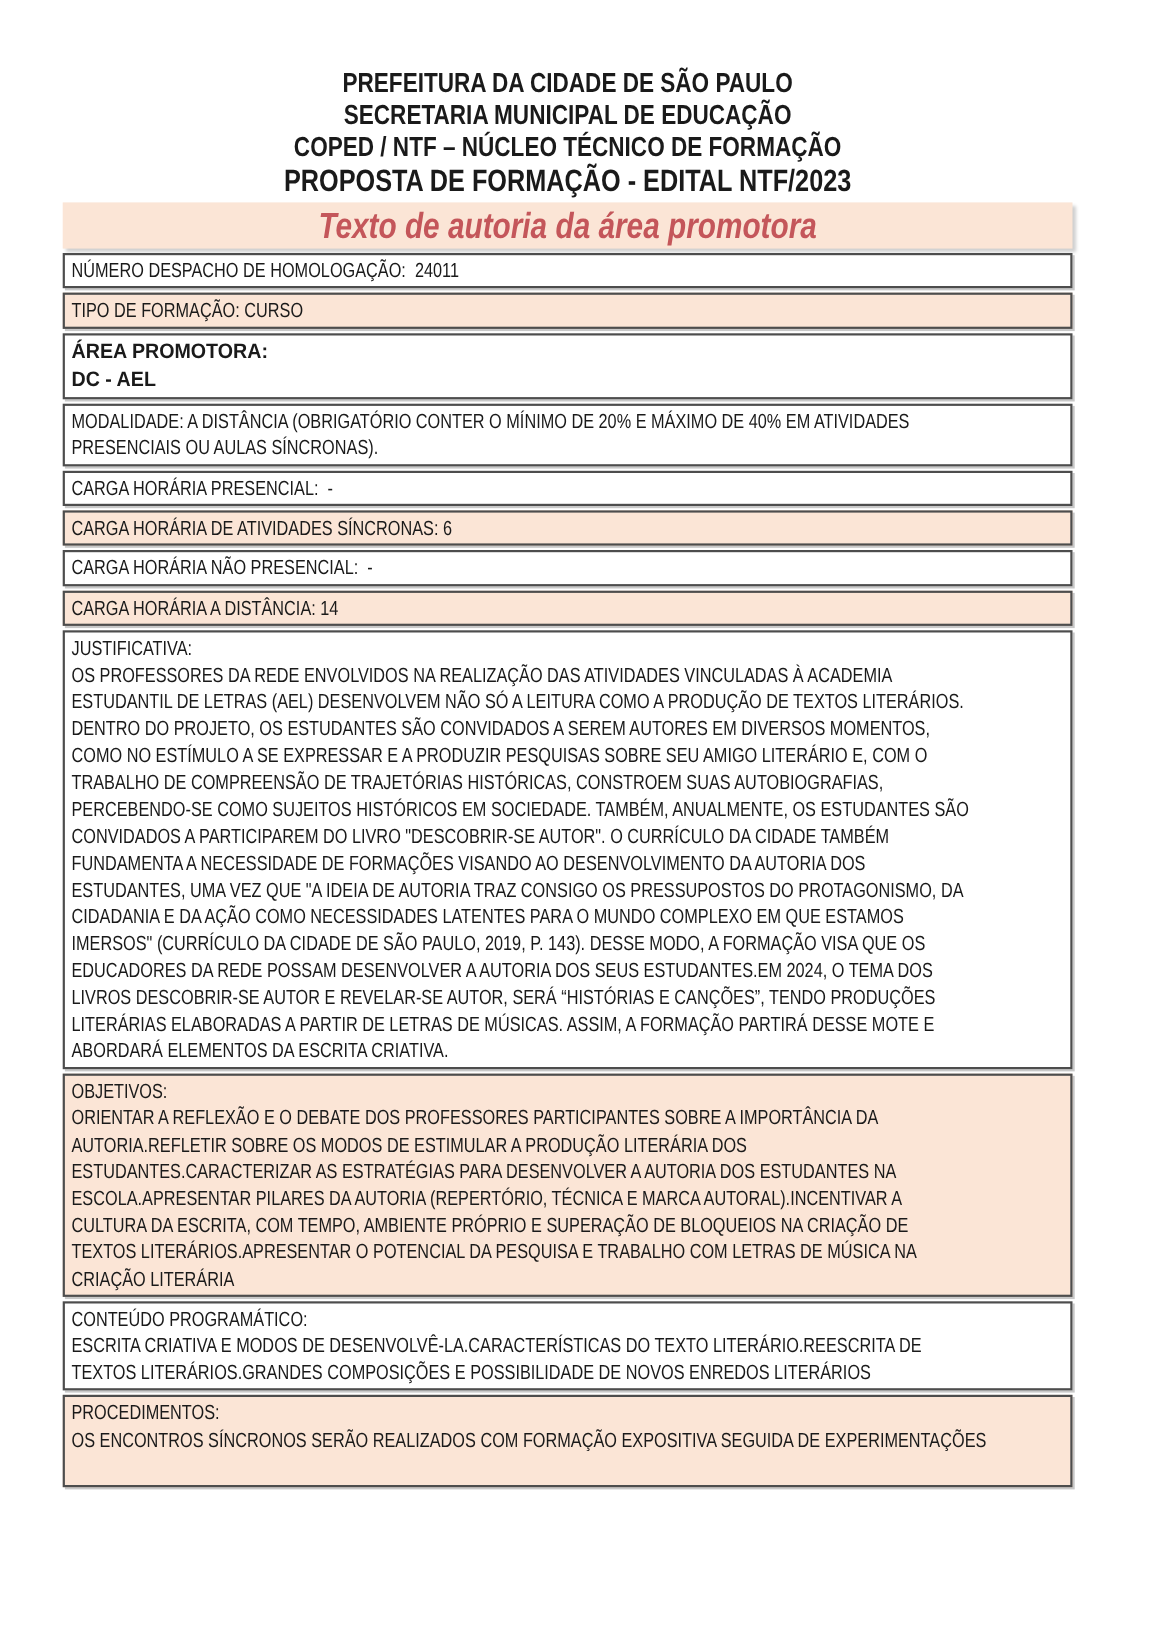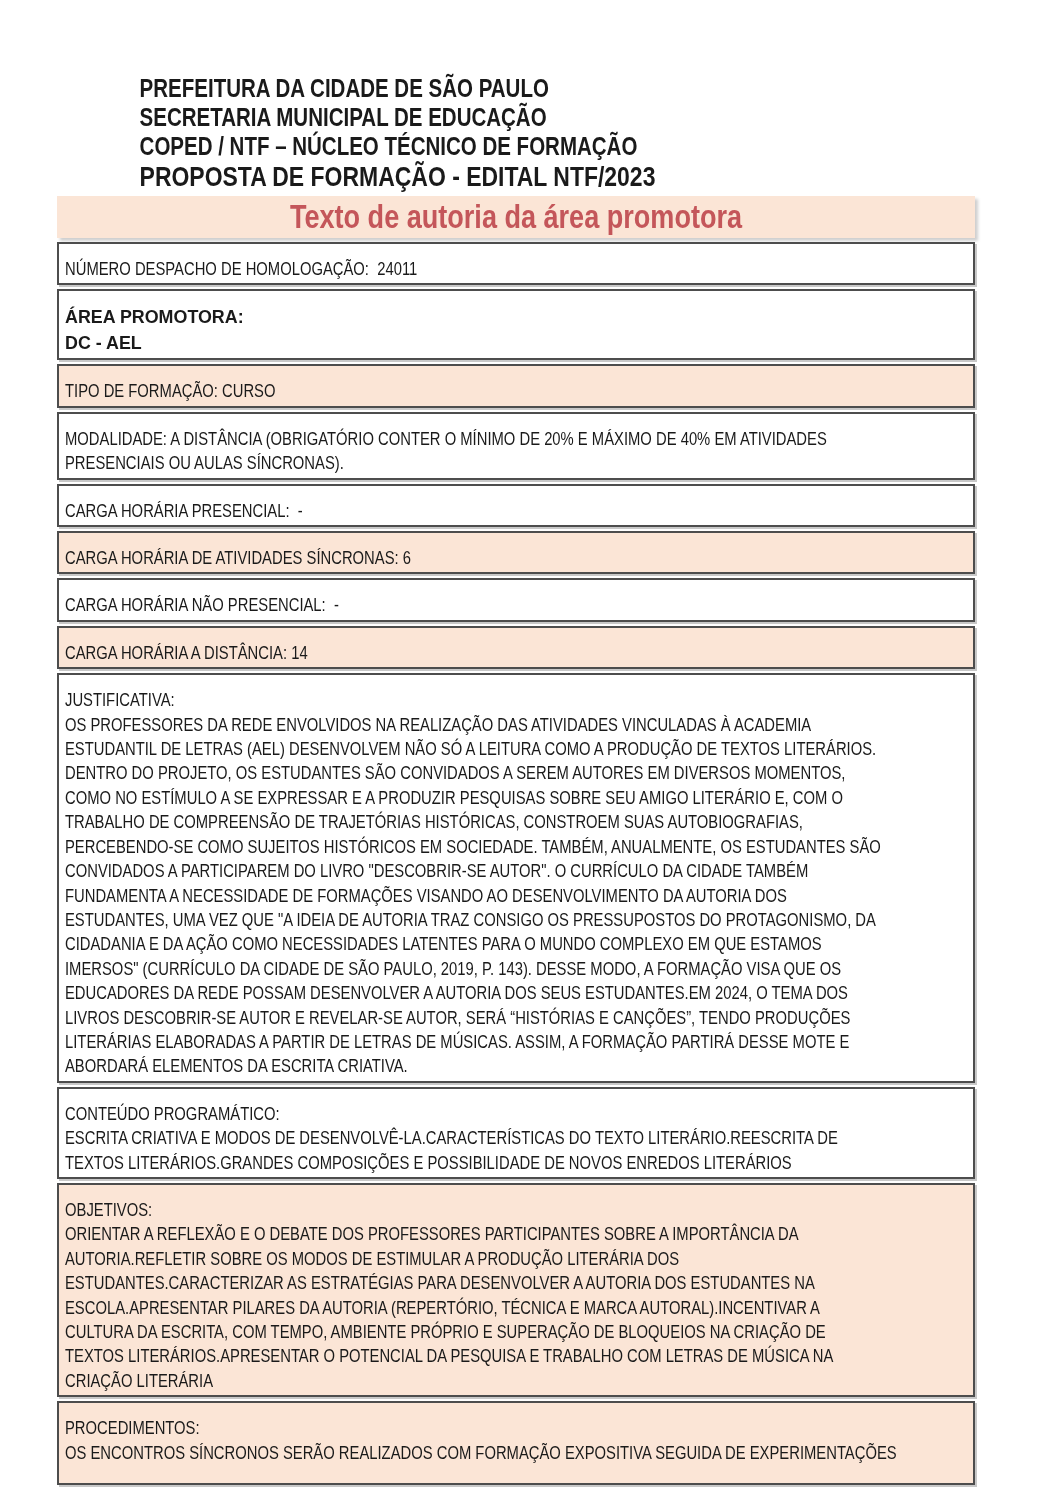--- a/index.html
+++ b/index.html
@@ -9,56 +9,57 @@
     overflow: hidden;
     font-family: "Liberation Sans", "DejaVu Sans", sans-serif;
     color: #1a1a1a;
   }
   .page {
     position: relative;
     width: 1058px; height: 1497px;
     padding: 62px 83px 0 57px;
   }
   
-  .doc-header { margin-bottom: 4px; margin-top: 12px; }
+  .doc-header { text-align: center; margin-bottom: 4px; }
   .hline {
     display: block;
     font-weight: bold;
     font-size: 25px;
     line-height: 29px;
     letter-spacing: 0px;
     transform: scaleX(0.82);
     transform-origin: 50% 0;
     white-space: pre;
   }
   .hline-big { font-size: 28px; line-height: 31px; }
   
   .banner {
     width: 918px;
     height: 42px;
     background: #fbe5d6;
     text-align: center;
     margin-bottom: 4px;
     box-shadow: 3px 3px 3px #cfcfcf;
+    font-style: italic;
   }
   .banner-text {
     display: block;
     font-weight: bold;
     font-size: 33px;
     line-height: 42px;
     color: #c4565a;
     transform: scaleX(0.82);
     transform-origin: 50% 0;
     white-space: pre;
   }
   
   .row {
     width: 918px;
     border: 2px solid #4d4d4d;
-    padding: 13px 6px 2px 6px;
+    padding: 2px 6px 2px 6px;
     margin-bottom: 4px;
     background: #ffffff;
     box-shadow: 2px 2px 0 #c8c8c8;
   }
   .row.peach { background: #fbe5d6; }
   .row.tall  { min-height: 84px; }
   .row-text {
     display: block;
     width: 125%;
     transform: scaleX(0.8);
@@ -87,26 +88,26 @@
     <span class="hline hline-big">PROPOSTA DE FORMAÇÃO - EDITAL NTF/2023</span>
   </div>
 
   <div class="banner">
     <span class="banner-text">Texto de autoria da área promotora</span>
   </div>
 
   <div class="row">
     <span class="row-text">NÚMERO DESPACHO DE HOMOLOGAÇÃO:  24011</span>
   </div>
+  <div class="row peach">
+    <span class="row-text">TIPO DE FORMAÇÃO: CURSO</span>
+  </div>
   <div class="row bold">
     <span class="row-text">ÁREA PROMOTORA:
 DC - AEL</span>
-  </div>
-  <div class="row peach">
-    <span class="row-text">TIPO DE FORMAÇÃO: CURSO</span>
   </div>
   <div class="row">
     <span class="row-text">MODALIDADE: A DISTÂNCIA (OBRIGATÓRIO CONTER O MÍNIMO DE 20% E MÁXIMO DE 40% EM ATIVIDADES
 PRESENCIAIS OU AULAS SÍNCRONAS).</span>
   </div>
   <div class="row">
     <span class="row-text">CARGA HORÁRIA PRESENCIAL:  -</span>
   </div>
   <div class="row peach">
     <span class="row-text">CARGA HORÁRIA DE ATIVIDADES SÍNCRONAS: 6</span>
@@ -128,33 +129,33 @@
 CONVIDADOS A PARTICIPAREM DO LIVRO "DESCOBRIR-SE AUTOR". O CURRÍCULO DA CIDADE TAMBÉM
 FUNDAMENTA A NECESSIDADE DE FORMAÇÕES VISANDO AO DESENVOLVIMENTO DA AUTORIA DOS
 ESTUDANTES, UMA VEZ QUE "A IDEIA DE AUTORIA TRAZ CONSIGO OS PRESSUPOSTOS DO PROTAGONISMO, DA
 CIDADANIA E DA AÇÃO COMO NECESSIDADES LATENTES PARA O MUNDO COMPLEXO EM QUE ESTAMOS
 IMERSOS" (CURRÍCULO DA CIDADE DE SÃO PAULO, 2019, P. 143). DESSE MODO, A FORMAÇÃO VISA QUE OS
 EDUCADORES DA REDE POSSAM DESENVOLVER A AUTORIA DOS SEUS ESTUDANTES.EM 2024, O TEMA DOS
 LIVROS DESCOBRIR-SE AUTOR E REVELAR-SE AUTOR, SERÁ “HISTÓRIAS E CANÇÕES”, TENDO PRODUÇÕES
 LITERÁRIAS ELABORADAS A PARTIR DE LETRAS DE MÚSICAS. ASSIM, A FORMAÇÃO PARTIRÁ DESSE MOTE E
 ABORDARÁ ELEMENTOS DA ESCRITA CRIATIVA.</span>
   </div>
-  <div class="row">
-    <span class="row-text">CONTEÚDO PROGRAMÁTICO:
-ESCRITA CRIATIVA E MODOS DE DESENVOLVÊ-LA.CARACTERÍSTICAS DO TEXTO LITERÁRIO.REESCRITA DE
-TEXTOS LITERÁRIOS.GRANDES COMPOSIÇÕES E POSSIBILIDADE DE NOVOS ENREDOS LITERÁRIOS</span>
-  </div>
   <div class="row peach">
     <span class="row-text">OBJETIVOS:
 ORIENTAR A REFLEXÃO E O DEBATE DOS PROFESSORES PARTICIPANTES SOBRE A IMPORTÂNCIA DA
 AUTORIA.REFLETIR SOBRE OS MODOS DE ESTIMULAR A PRODUÇÃO LITERÁRIA DOS
 ESTUDANTES.CARACTERIZAR AS ESTRATÉGIAS PARA DESENVOLVER A AUTORIA DOS ESTUDANTES NA
 ESCOLA.APRESENTAR PILARES DA AUTORIA (REPERTÓRIO, TÉCNICA E MARCA AUTORAL).INCENTIVAR A
 CULTURA DA ESCRITA, COM TEMPO, AMBIENTE PRÓPRIO E SUPERAÇÃO DE BLOQUEIOS NA CRIAÇÃO DE
 TEXTOS LITERÁRIOS.APRESENTAR O POTENCIAL DA PESQUISA E TRABALHO COM LETRAS DE MÚSICA NA
 CRIAÇÃO LITERÁRIA</span>
   </div>
+  <div class="row">
+    <span class="row-text">CONTEÚDO PROGRAMÁTICO:
+ESCRITA CRIATIVA E MODOS DE DESENVOLVÊ-LA.CARACTERÍSTICAS DO TEXTO LITERÁRIO.REESCRITA DE
+TEXTOS LITERÁRIOS.GRANDES COMPOSIÇÕES E POSSIBILIDADE DE NOVOS ENREDOS LITERÁRIOS</span>
+  </div>
   <div class="row peach tall">
     <span class="row-text">PROCEDIMENTOS:
 OS ENCONTROS SÍNCRONOS SERÃO REALIZADOS COM FORMAÇÃO EXPOSITIVA SEGUIDA DE EXPERIMENTAÇÕES</span>
   </div>
 
 </div>
 
 </body></html>

